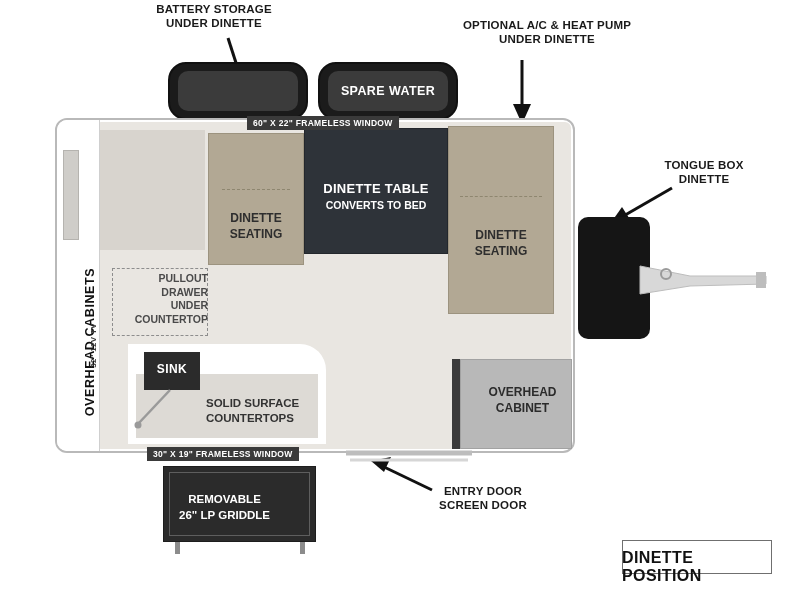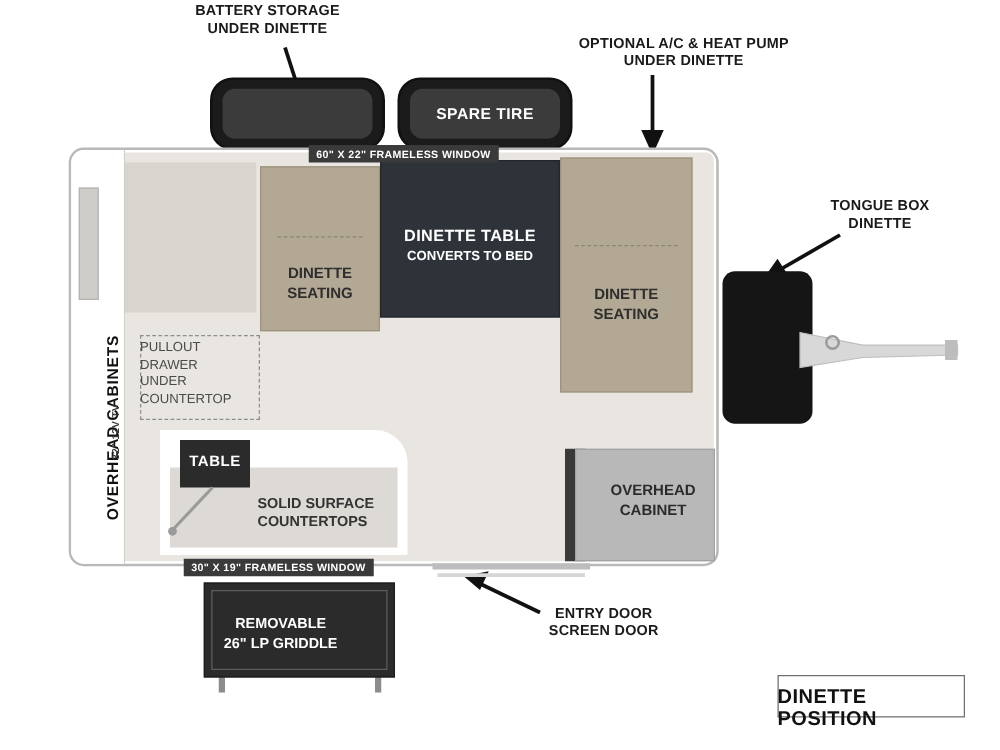--- a/index.html
+++ b/index.html
@@ -103,24 +103,24 @@
   #pullout-drawer {
     left: 112px; top: 268px;
     width: 96px; height: 68px;
     border: 1px dashed #8d8d8d;
     box-sizing: border-box;
   }
   #pullout-drawer-text {
     left: 112px; top: 272px;
     width: 96px;
     font-size: 10.5px;
-    font-weight: normal;
+    font-weight: bold;
     color: #4a4a4a;
     line-height: 1.3;
-    text-align: left;
+    text-align: right;
     white-space: pre-line;
   }
 
   
   #countertop {
     left: 128px; top: 344px;
     width: 198px; height: 100px;
     background: #ffffff;
     border-top-right-radius: 26px;
   }
@@ -344,21 +344,21 @@
     width: 150px;
     text-align: left;
     font-size: 16px;
     font-weight: bold;
     letter-spacing: 0.4px;
     color: #111;
   }
 
   
   #callout-battery { left: 124px; top: 2px; width: 180px; }
-  #callout-ac { left: 432px; top: 28px; width: 230px; text-align: center; }
+  #callout-ac { left: 432px; top: 18px; width: 230px; text-align: center; }
   #callout-tongue { left: 626px; top: 158px; width: 156px; }
   #callout-fridge { left: 346px; top: 388px; width: 106px; }
   #callout-entry { left: 408px; top: 484px; width: 150px; }
 
   svg.arrow { position: absolute; overflow: visible; }
 </style>
 </head>
 <body>
 
 <div id="stage">
@@ -390,21 +390,21 @@
     <line x1="432" y1="490" x2="382" y2="466" stroke="#111" stroke-width="3"></line>
     <polygon points="371,461 391,457 384,472" fill="#111"></polygon>
   </svg>
 
   <div class="abs tire" id="tire-left">
       <div class="tire-inner"></div>
     </div>
   <div class="abs tire" id="tire-right">
       <div class="tire-inner"></div>
     </div>
-  <div class="abs" id="spare-tire-label">SPARE TIRE</div>
+  <div class="abs" id="spare-tire-label">SPARE WATER</div>
 
   <div class="abs" id="trailer-body"></div>
   <div class="abs" id="floor-interior"></div>
 
   <div class="abs" id="overhead-cabinets-col">
     <div class="abs" id="overhead-cabinets-label">OVERHEAD CABINETS</div>
   </div>
   <div class="abs" id="tv-strip">
     <div class="abs" id="tv-label">32" 12V TV</div>
   </div>
@@ -413,21 +413,21 @@
 
   <div class="abs" id="pullout-drawer"></div>
   <div class="abs" id="pullout-drawer-text">PULLOUT
 DRAWER
 UNDER
 COUNTERTOP</div>
 
   <div class="abs" id="countertop"></div>
   <div class="abs" id="countertop-inner"></div>
   <div class="abs" id="sink-box"></div>
-  <div class="abs" id="sink-label">TABLE</div>
+  <div class="abs" id="sink-label">SINK</div>
   <svg class="arrow" id="faucet" viewBox="0 0 42 42">
     <path d="M38 2 L6 36" stroke="#9a9a9a" stroke-width="2.5" fill="none"></path>
     <circle cx="6" cy="37" r="3.5" fill="#9a9a9a"></circle>
   </svg>
   <div class="abs" id="countertop-text">SOLID SURFACE
 COUNTERTOPS</div>
 
   <div class="abs" id="dinette-left"></div>
   <div class="abs" id="dinette-left-line"></div>
   <div class="abs" id="dinette-left-text">DINETTE

